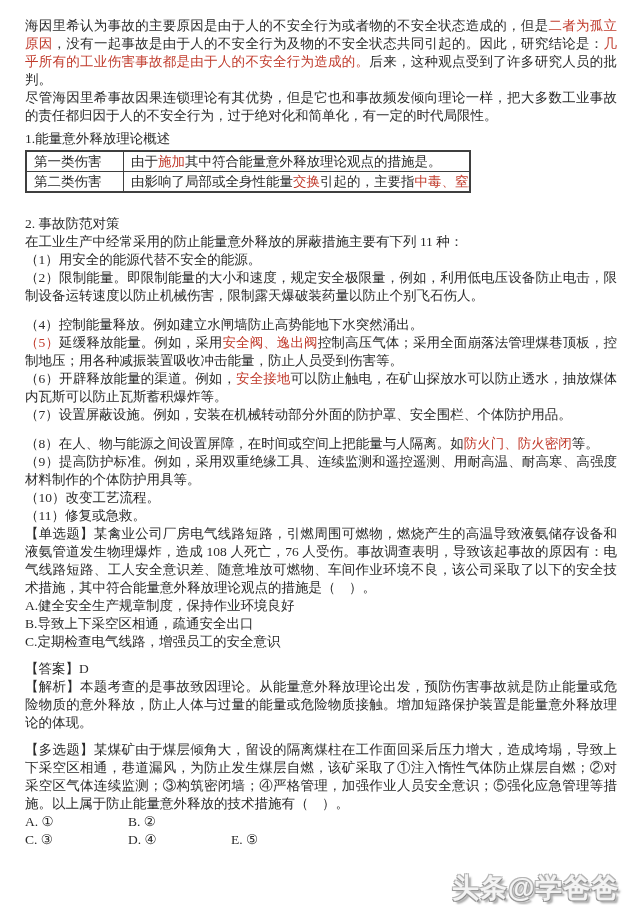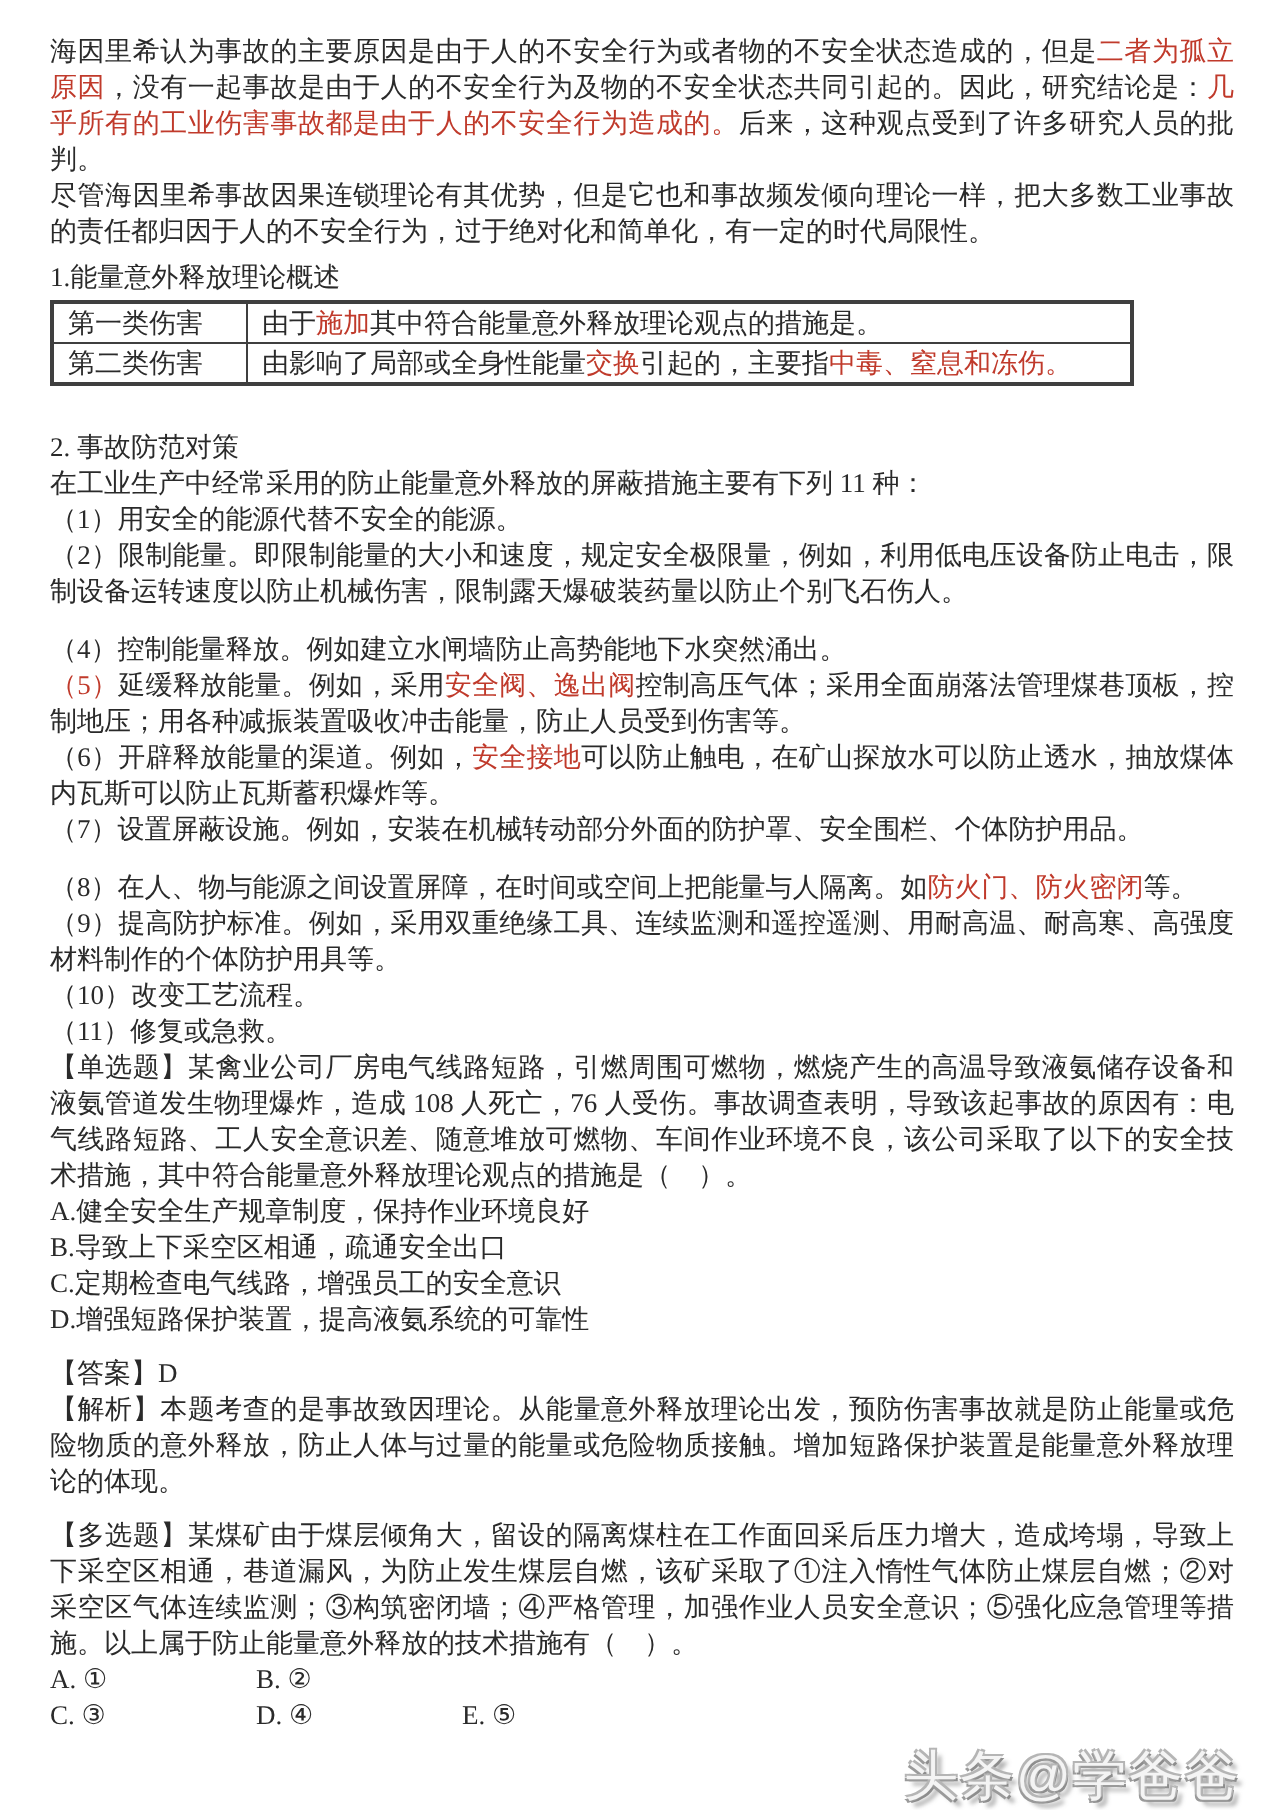--- a/index.html
+++ b/index.html
@@ -20,42 +20,42 @@
   .doc{
     position:absolute;left:25px;top:5px;width:592px;
     font-size:13.5px;line-height:18px;
     text-align:justify;
   }
   .para{margin:0;}
   .red{color:var(--red);}
   .gap{width:100%;}
   table.doc-table{
     border-collapse:collapse;
-    width:542px;
+    width:446px;
     margin:2px 0 2px 0;
     border:2px solid var(--border);
     table-layout:fixed;
   }
   table.doc-table td{
     border:1px solid var(--border);
     padding:0 7px;
     height:19px;
     font-size:13.5px;
     line-height:17px;
     text-align:left;
     overflow:hidden;
     white-space:nowrap;
   }
   td.label-cell{width:82px;}
   .cols .col-item{display:inline-block;width:103px;}
   .watermark{
     position:absolute;
     left:452px;top:858px;
     font-family:"Liberation Sans","DejaVu Sans",sans-serif;
-    font-size:27px;font-weight:normal;letter-spacing:1px;
+    font-size:27px;font-weight:bold;letter-spacing:1px;
     color:#f4f4f4;
     text-shadow:
       -1px -1px 0 #b5b5b5, 1px -1px 0 #b5b5b5,
       -1px 1px 0 #9a9a9a, 1px 1px 0 #8d8d8d,
       3px 3px 2px rgba(100,100,100,0.55);
     white-space:nowrap;
   }
 </style>
 </head>
 <body style="background: rgb(255, 255, 255);">
@@ -90,21 +90,20 @@
       <div class="para"><span>（7）设置屏蔽设施。例如，安装在机械转动部分外面的防护罩、安全围栏、个体防护用品。</span></div>
       <div class="gap" style="height: 11px;"></div>
       <div class="para"><span>（8）在人、物与能源之间设置屏障，在时间或空间上把能量与人隔离。如</span><span class="red">防火门、防火密闭</span><span>等。</span></div>
       <div class="para"><span>（9）提高防护标准。例如，采用双重绝缘工具、连续监测和遥控遥测、用耐高温、耐高寒、高强度材料制作的个体防护用具等。</span></div>
       <div class="para"><span>（10）改变工艺流程。</span></div>
       <div class="para"><span>（11）修复或急救。</span></div>
       <div class="para"><span>【单选题】某禽业公司厂房电气线路短路，引燃周围可燃物，燃烧产生的高温导致液氨储存设备和液氨管道发生物理爆炸，造成 108 人死亡，76 人受伤。事故调查表明，导致该起事故的原因有：电气线路短路、工人安全意识差、随意堆放可燃物、车间作业环境不良，该公司采取了以下的安全技术措施，其中符合能量意外释放理论观点的措施是（　）。</span></div>
       <div class="para"><span>A.健全安全生产规章制度，保持作业环境良好</span></div>
       <div class="para"><span>B.导致上下采空区相通，疏通安全出口</span></div>
       <div class="para"><span>C.定期检查电气线路，增强员工的安全意识</span></div>
-      <div class="para"><span>D.增强短路保护装置，提高液氨系统的可靠性</span></div>
       <div class="gap" style="height: 9px;"></div>
       <div class="para"><span>【答案】D</span></div>
       <div class="para"><span>【解析】本题考查的是事故致因理论。从能量意外释放理论出发，预防伤害事故就是防止能量或危险物质的意外释放，防止人体与过量的能量或危险物质接触。增加短路保护装置是能量意外释放理论的体现。</span></div>
       <div class="gap" style="height: 9px;"></div>
       <div class="para"><span>【多选题】某煤矿由于煤层倾角大，留设的隔离煤柱在工作面回采后压力增大，造成垮塌，导致上下采空区相通，巷道漏风，为防止发生煤层自燃，该矿采取了①注入惰性气体防止煤层自燃；②对采空区气体连续监测；③构筑密闭墙；④严格管理，加强作业人员安全意识；⑤强化应急管理等措施。以上属于防止能量意外释放的技术措施有（　）。</span></div>
       <div class="para cols"><span class="col-item">A. ①</span><span class="col-item">B. ②</span></div>
       <div class="para cols"><span class="col-item">C. ③</span><span class="col-item">D. ④</span><span class="col-item">E. ⑤</span></div>
     </div>
   <div class="watermark">头条@学爸爸</div>
 </div>

